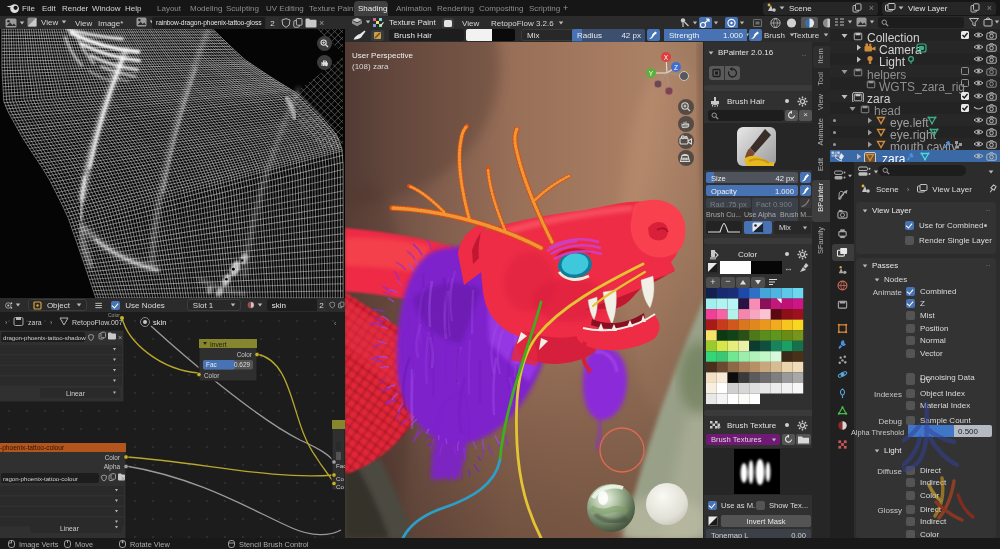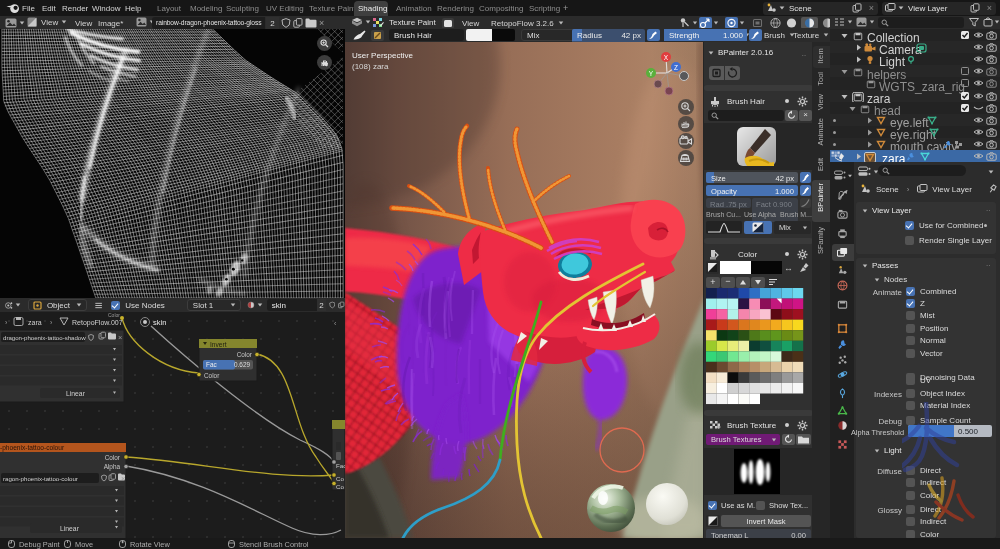--- a/index.html
+++ b/index.html
@@ -1848,21 +1848,21 @@
    <path d="M56,93 C59,102 64,110 71,115" stroke="#b82810"></path>
   </g>
  </svg>
 </div>
 
 <div class="abs" style="left:0;top:538px;width:1000px;height:11px;background:#191919;font-size:7.4px;color:#adadad">
  <svg class="abs" style="left:8px;top:1.5px" width="7" height="8" viewBox="0 0 7 8">
       <rect x="0.5" y="0.5" width="6" height="7" rx="2.4" fill="none" stroke="#adadad" stroke-width="0.9"></rect>
       <path d="M0.5,3 h3 v-2.5" stroke="#adadad" fill="none" stroke-width="0.9"></path>
     </svg>
- <span class="abs" style="left:19px;top:2px">Debug Paint</span>
+ <span class="abs" style="left:19px;top:2px">Image Verts</span>
  <svg class="abs" style="left:64px;top:1.5px" width="7" height="8" viewBox="0 0 7 8">
       <rect x="0.5" y="0.5" width="6" height="7" rx="2.4" fill="none" stroke="#adadad" stroke-width="0.9"></rect>
       <path d="M3.5,0.5 v2.5" stroke="#adadad" stroke-width="0.9"></path>
     </svg>
  <span class="abs" style="left:75px;top:2px">Move</span>
  <svg class="abs" style="left:119px;top:1.5px" width="7" height="8" viewBox="0 0 7 8">
       <rect x="0.5" y="0.5" width="6" height="7" rx="2.4" fill="none" stroke="#adadad" stroke-width="0.9"></rect>
       <rect x="2.8" y="0.8" width="1.6" height="2.4" fill="#adadad"></rect>
     </svg>
  <span class="abs" style="left:130px;top:2px">Rotate View</span>

